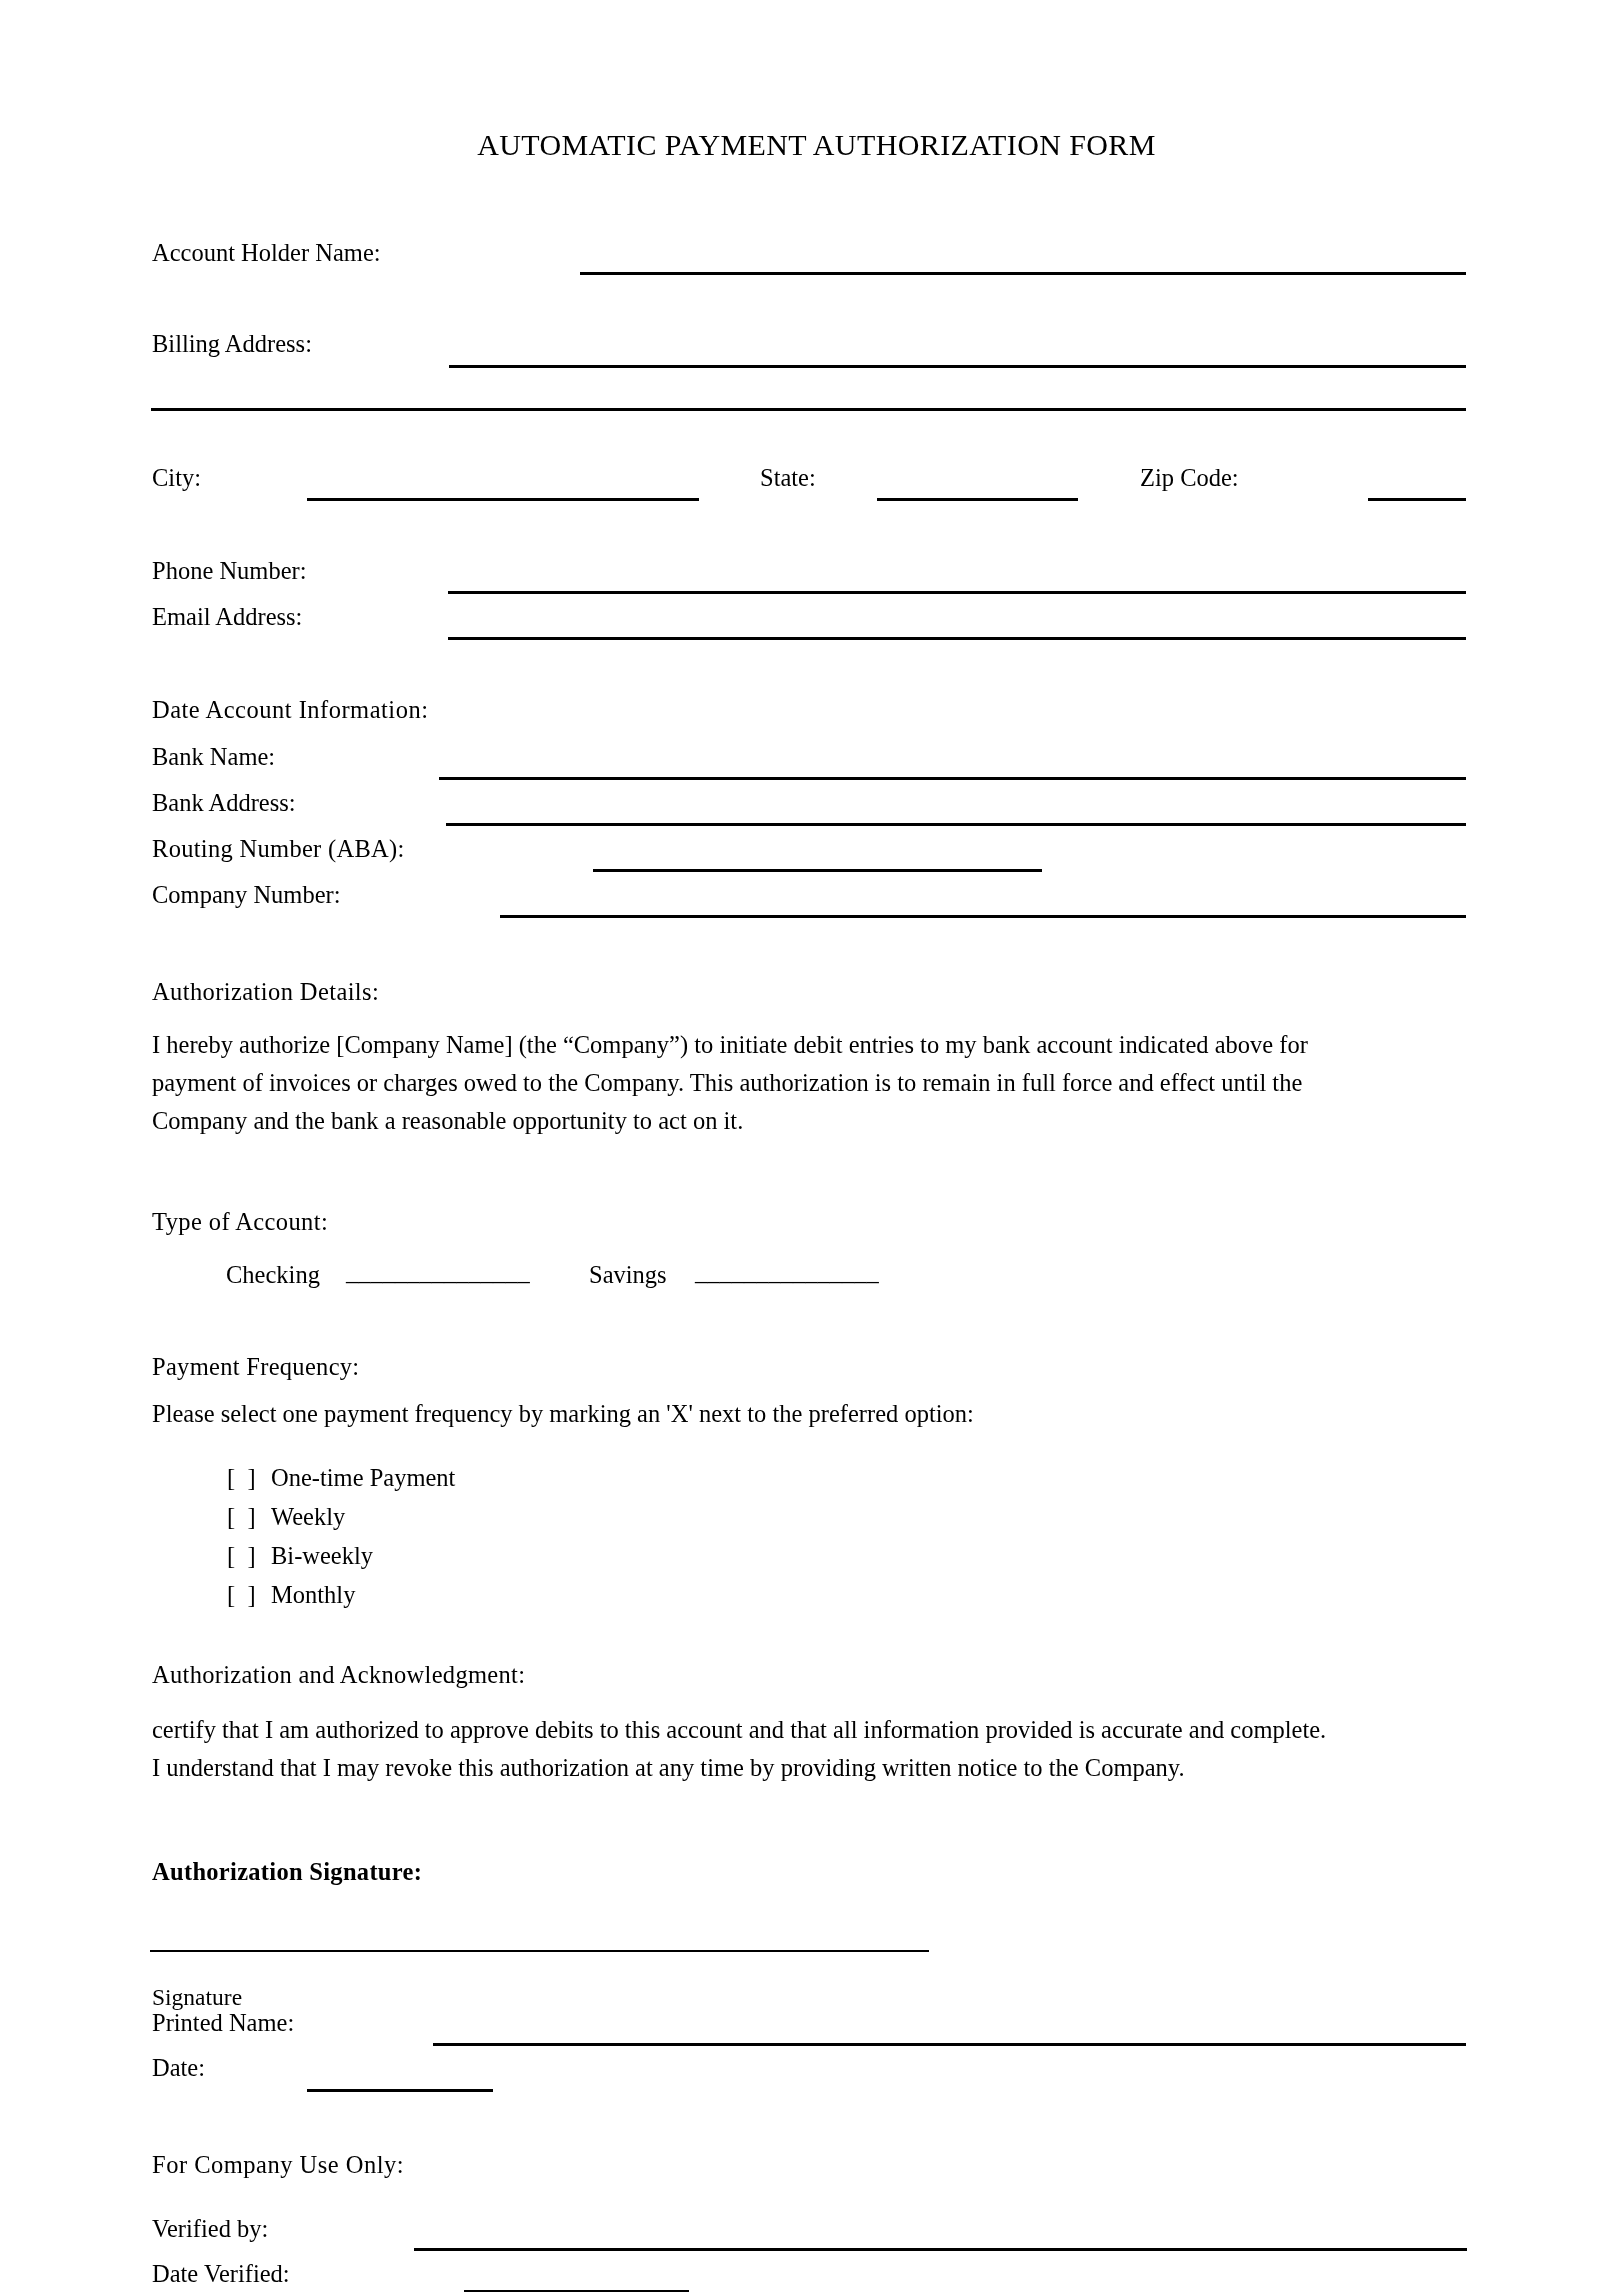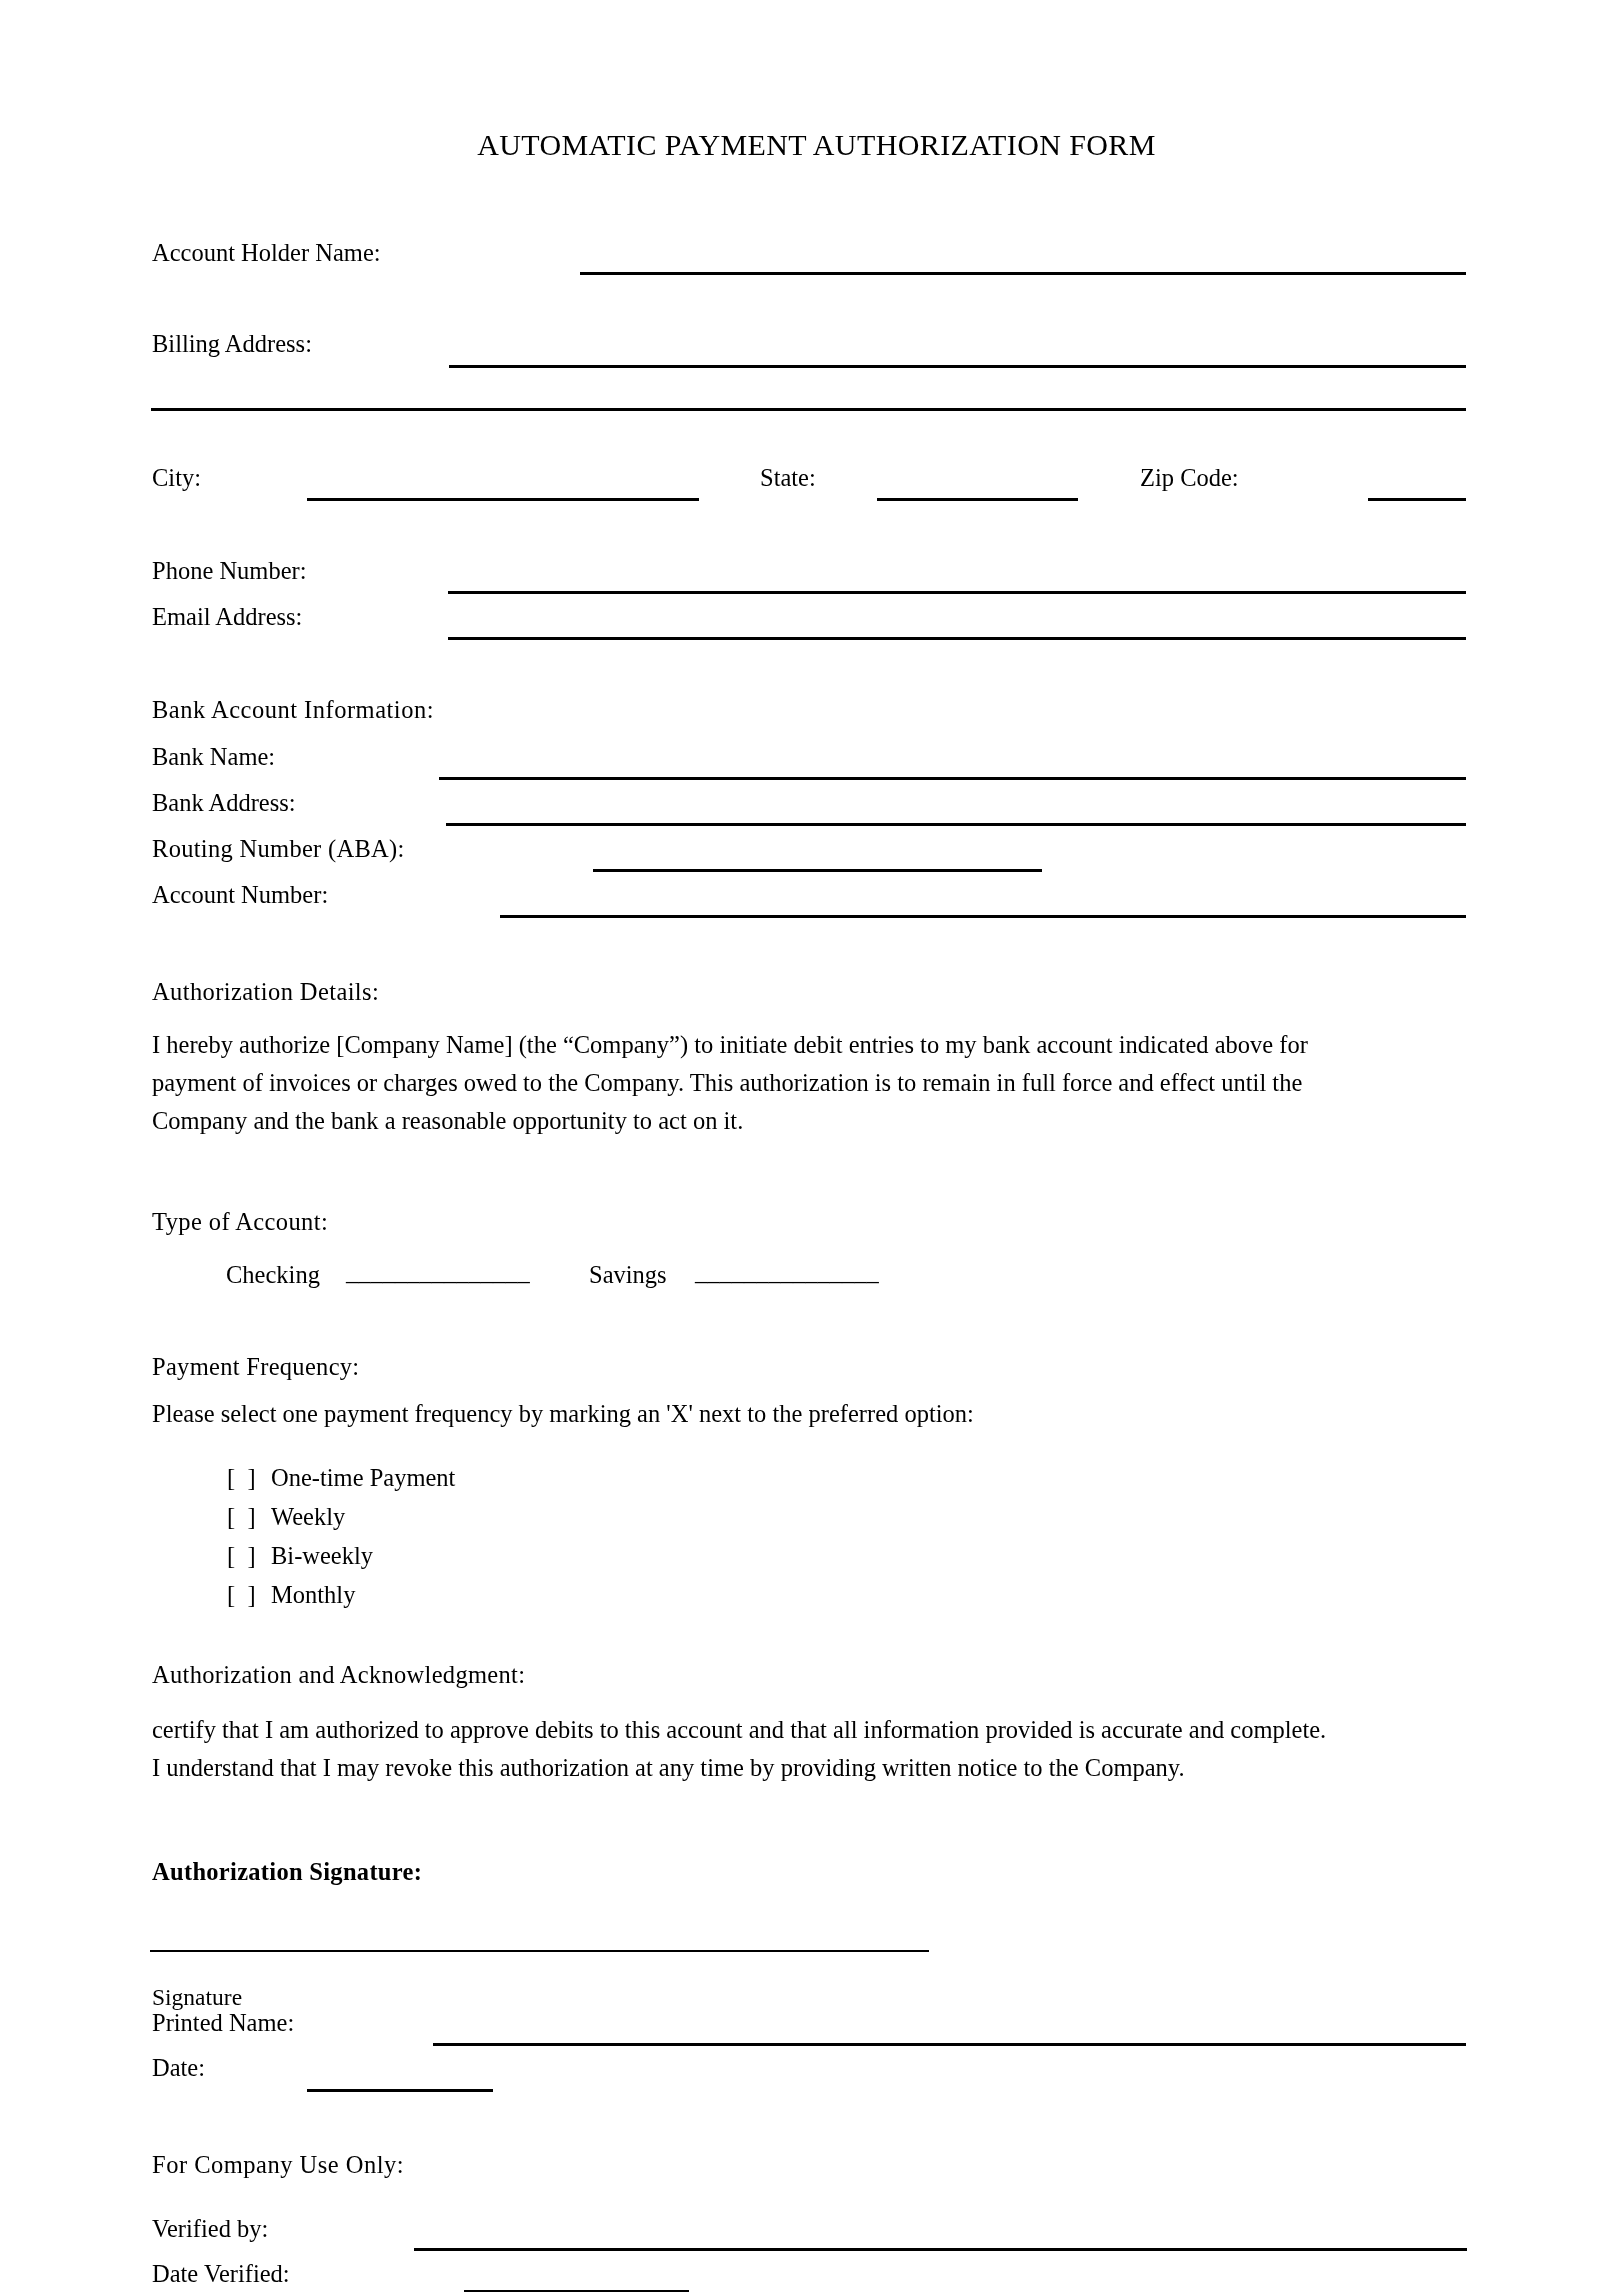--- a/index.html
+++ b/index.html
@@ -84,32 +84,32 @@
 
   <div class="t" style="left:1140px; top:466px;">Zip Code:</div>
   <div class="rule" style="left:1368px; top:498px; width:98px;"></div>
 
   <div class="t" style="left:152px; top:559px;">Phone Number:</div>
   <div class="rule" style="left:448px; top:591px; width:1018px;"></div>
 
   <div class="t" style="left:152px; top:605px;">Email Address:</div>
   <div class="rule" style="left:448px; top:637px; width:1018px;"></div>
 
-  <div class="t" style="left:152px; top:698px; letter-spacing:0.5px;">Bank Account Information:</div>
+  <div class="t" style="left:152px; top:698px; letter-spacing:0.5px;">Date Account Information:</div>
 
   <div class="t" style="left:152px; top:745px;">Bank Name:</div>
   <div class="rule" style="left:439px; top:777px; width:1027px;"></div>
 
   <div class="t" style="left:152px; top:791px;">Bank Address:</div>
   <div class="rule" style="left:446px; top:823px; width:1020px;"></div>
 
   <div class="t" style="left:152px; top:837px; letter-spacing:0.3px;">Routing Number (ABA):</div>
   <div class="rule" style="left:593px; top:869px; width:449px;"></div>
 
-  <div class="t" style="left:152px; top:883px;">Account Number:</div>
+  <div class="t" style="left:152px; top:883px;">Company Number:</div>
   <div class="rule" style="left:500px; top:915px; width:966px;"></div>
 
   <div class="t" style="left:152px; top:980px; letter-spacing:0.4px;">Authorization Details:</div>
 
   <div class="para" style="left:152px; top:1026px; width:1318px;">
     <div>I hereby authorize [Company Name] (the “Company”) to initiate debit entries to my bank account indicated above for</div>
     <div>payment of invoices or charges owed to the Company. This authorization is to remain in full force and effect until the</div>
     <div>Company and the bank a reasonable opportunity to act on it.</div>
   </div>
 

